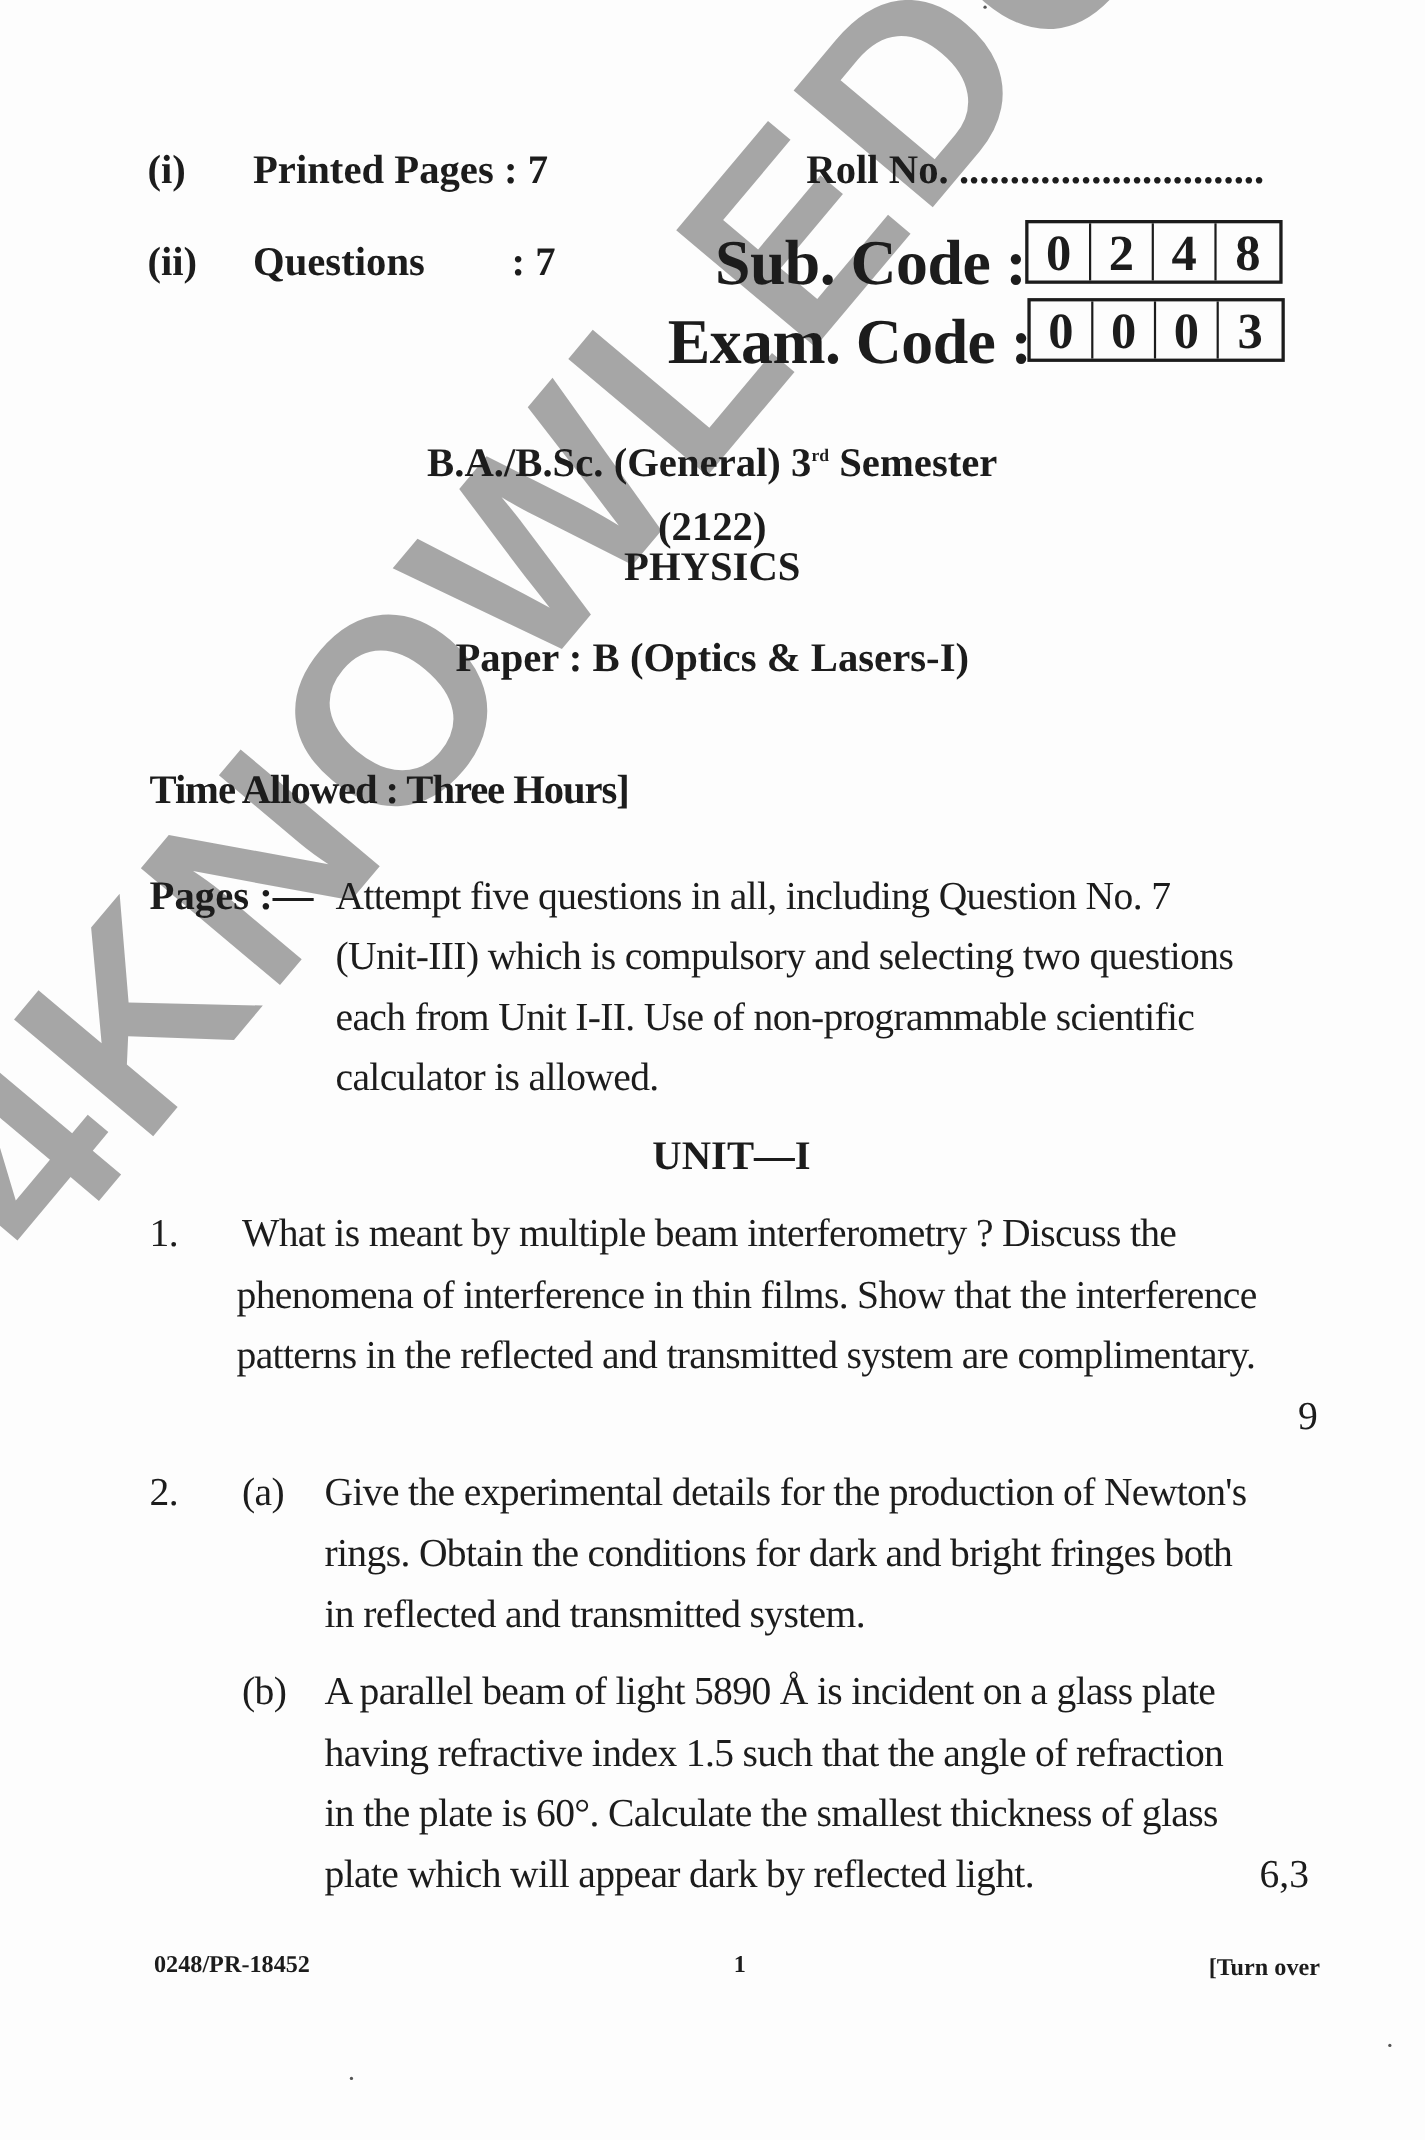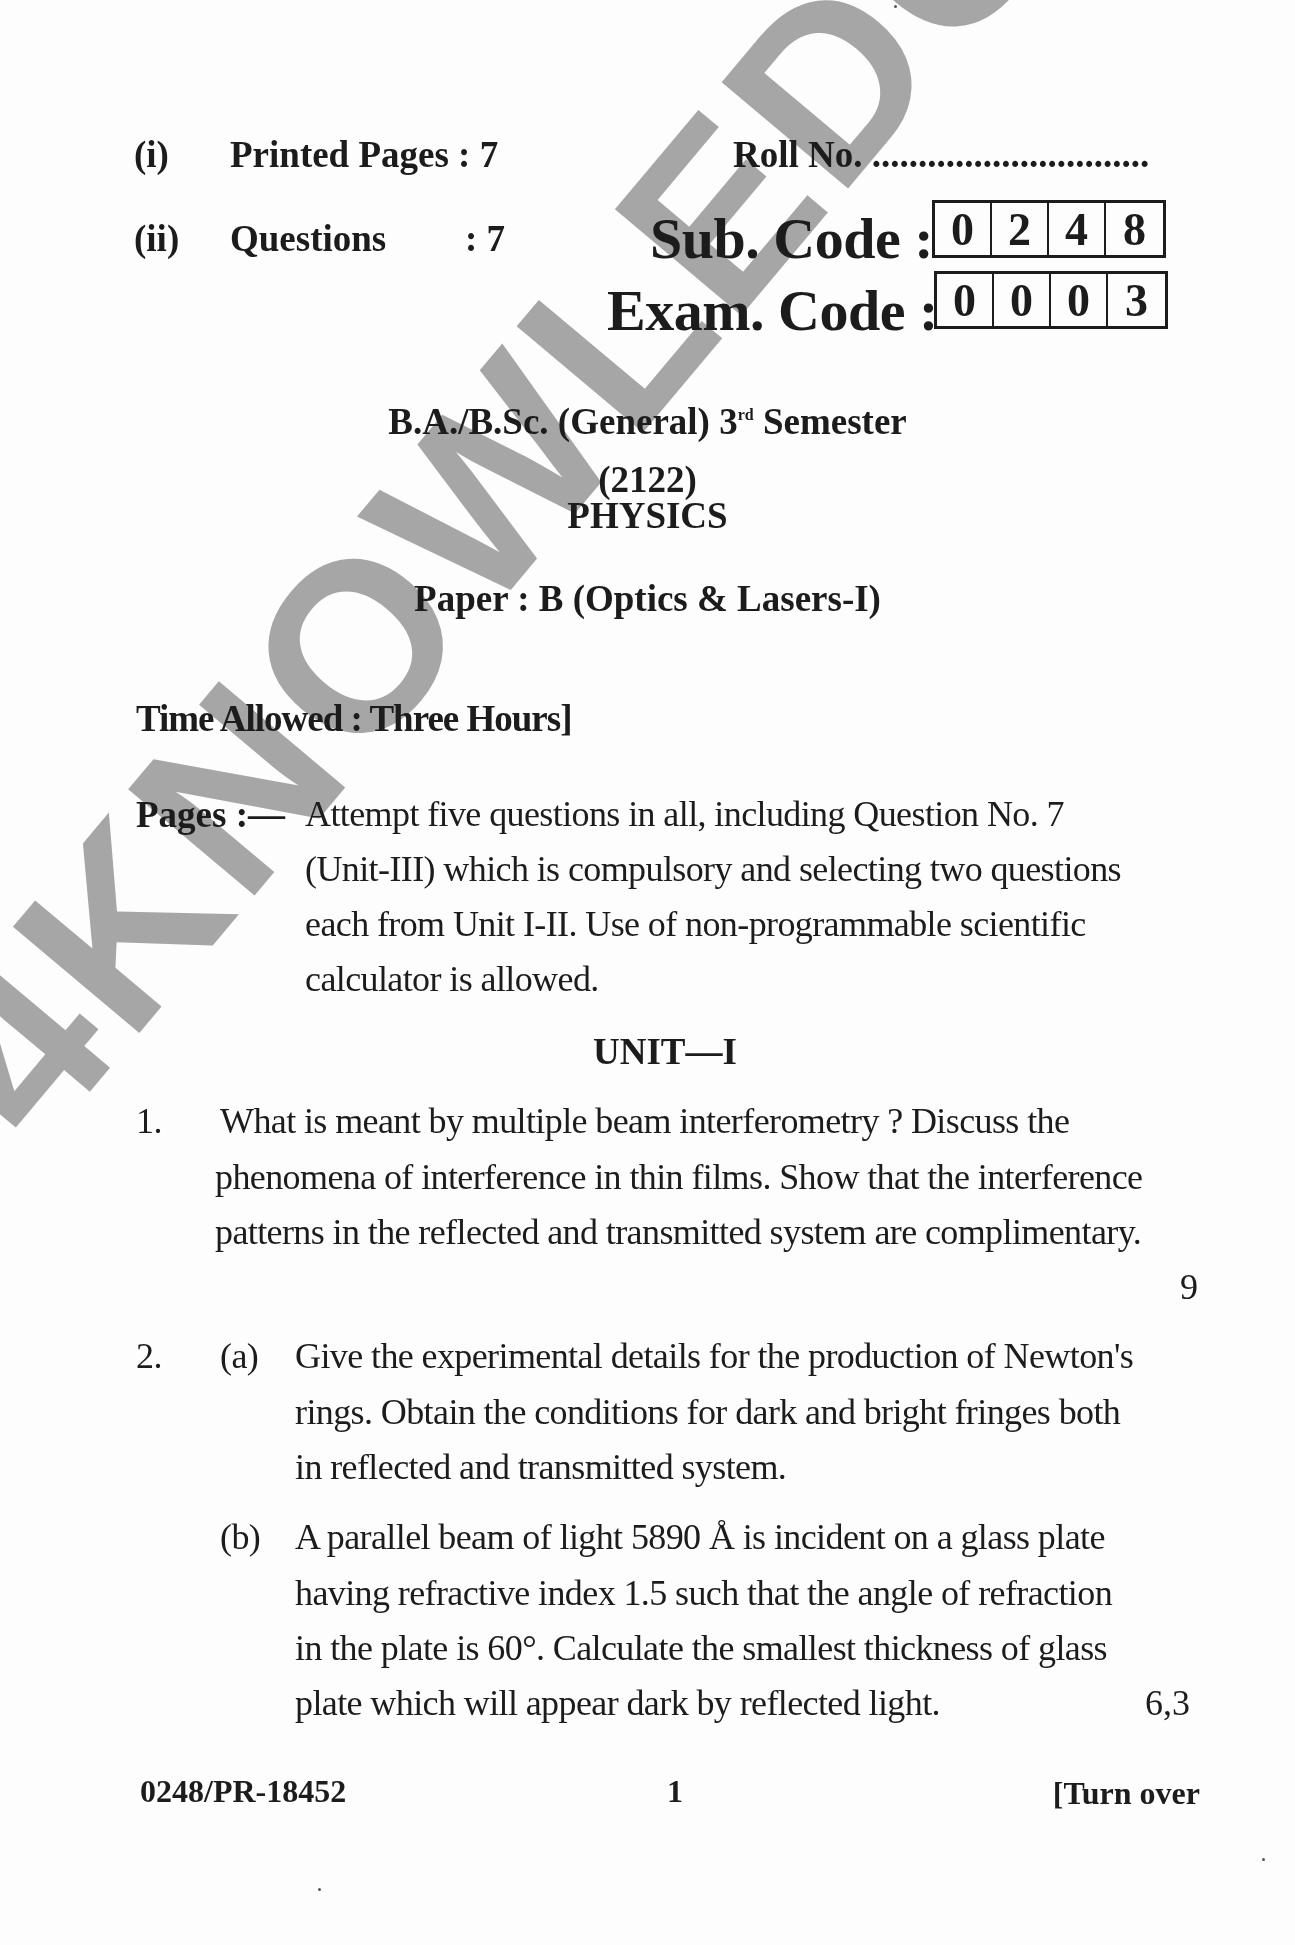--- a/index.html
+++ b/index.html
@@ -15,21 +15,21 @@
   .code-box { position: absolute; display: flex; border: 3px solid #1c1c1c; height: 52px; }
   .code-box .digit {
     width: 57px; height: 52px; display: flex; align-items: center; justify-content: center;
     font-size: 46px; font-weight: bold; border-right: 2px solid #1c1c1c; box-sizing: border-box;
   }
   .code-box .digit:last-child { border-right: none; }
   .title { font-size: 37px; font-weight: bold; text-align: center; width: 1295px; left: 0; }
   .title sup { font-size: 16px; vertical-align: 14px; }
   .line { position: absolute; white-space: nowrap; font-size: 36px; letter-spacing: -0.6px; }
   .marks { position: absolute; font-size: 36px; }
-  .footer { font-size: 32px; font-weight: bold; }
+  .footer { font-size: 22px; font-weight: bold; }
   .watermark {
     position: absolute; left: -130px; top: 1010px;
     font-family: "Liberation Sans", "DejaVu Sans", sans-serif;
     font-size: 240px; font-weight: bold; color: rgba(150,150,150,0.85);
     transform: rotate(-50deg); transform-origin: 0 0; white-space: nowrap;
     letter-spacing: 6px; pointer-events: none;
   }
   .dot { position: absolute; width: 3px; height: 3px; border-radius: 50%; background: #555; }
 </style>
 </head>

